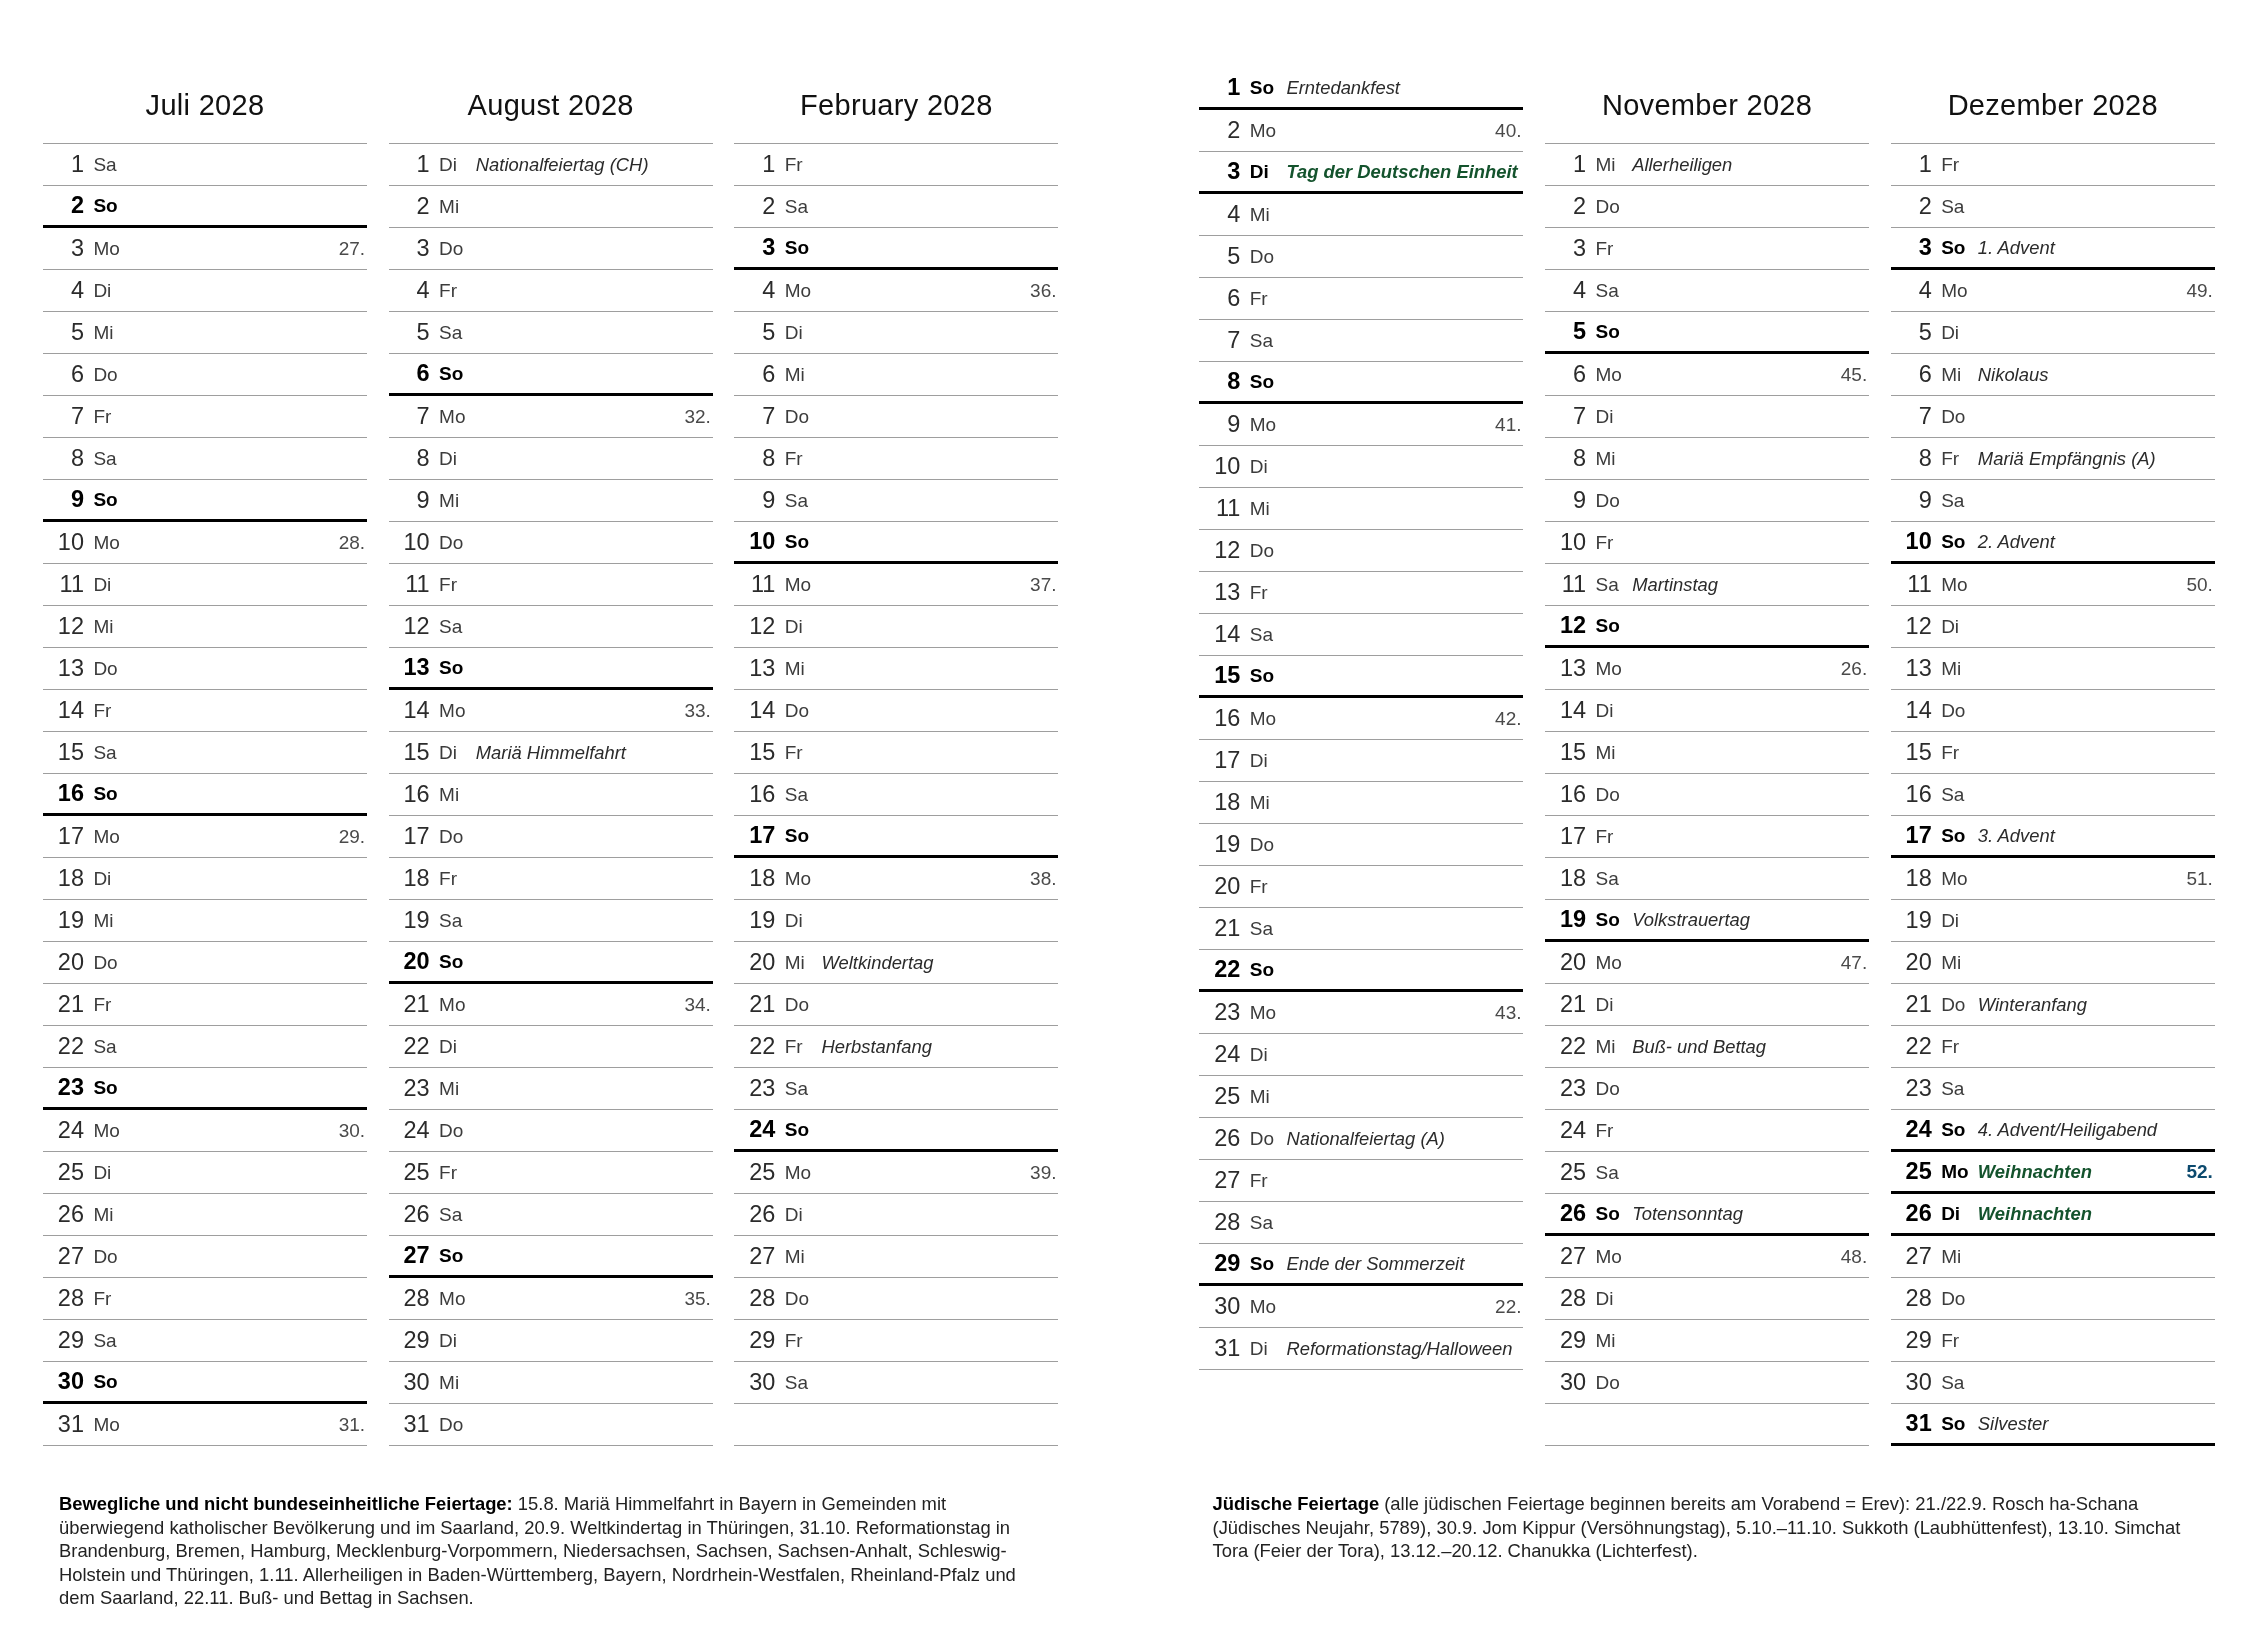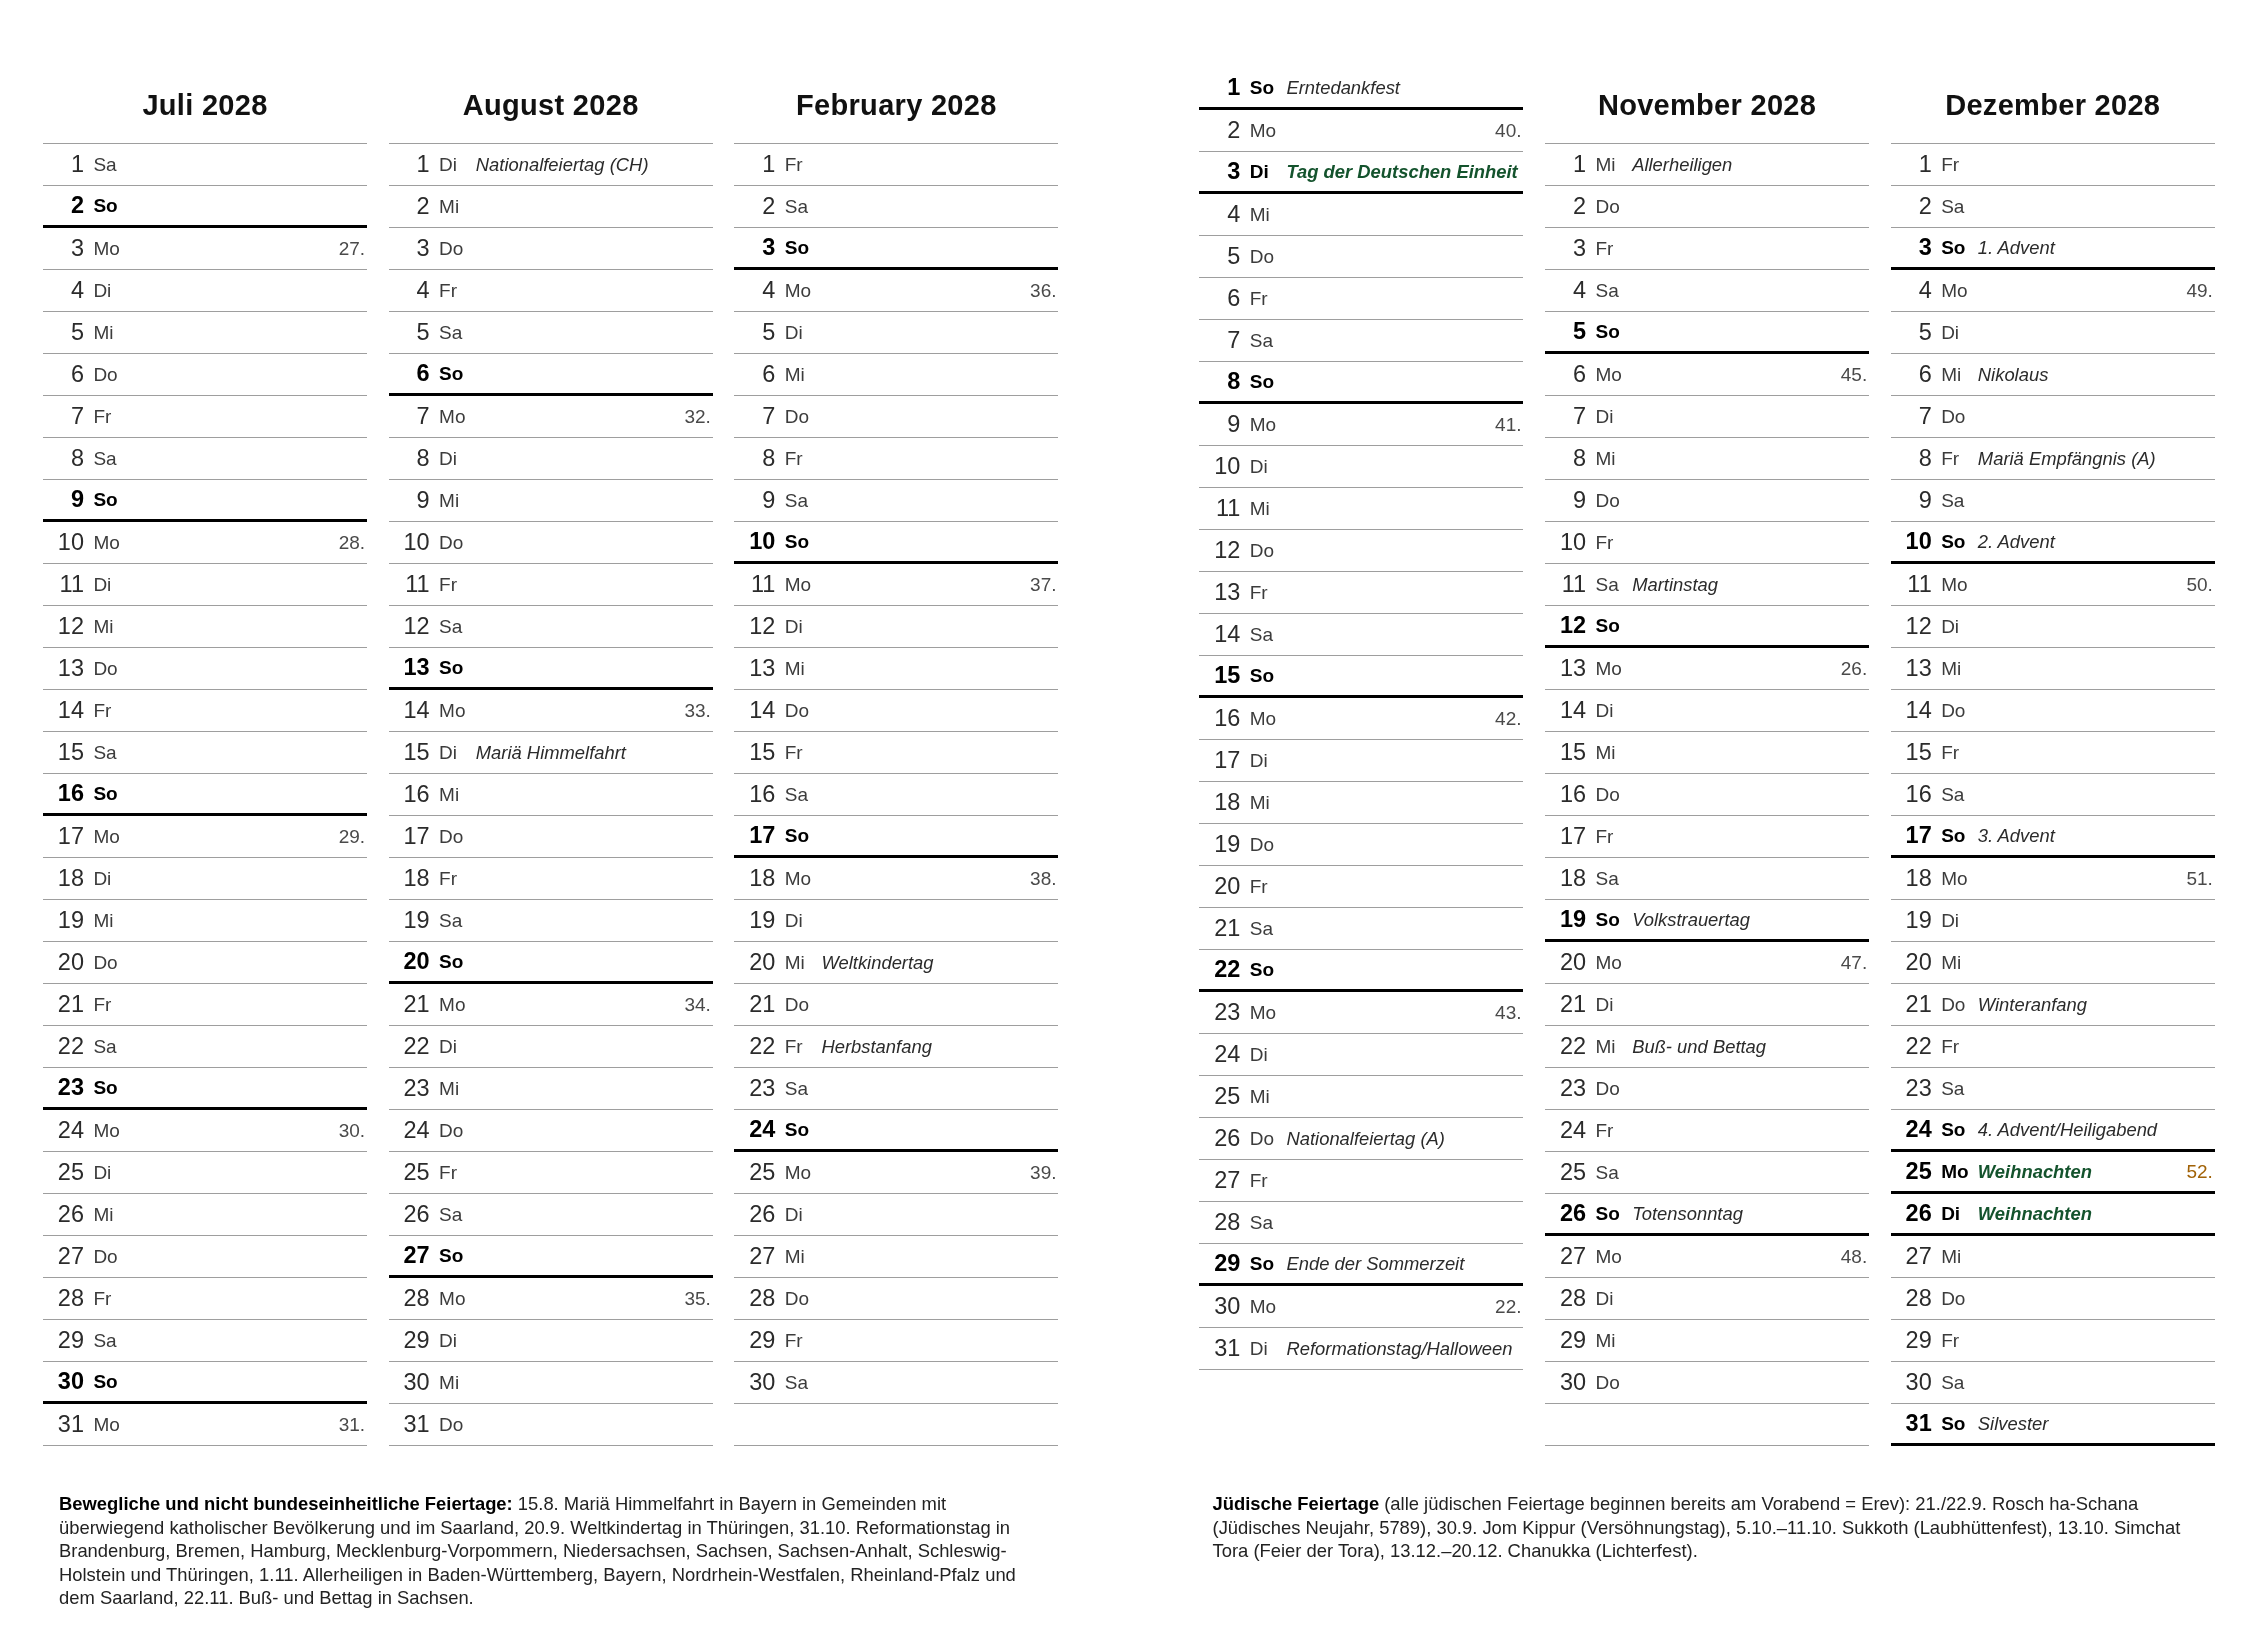--- a/index.html
+++ b/index.html
@@ -9,21 +9,21 @@
     width:2260px; height:1626px; position:relative; overflow:hidden;
     font-family:"Liberation Sans", sans-serif; color:#1a1a1a;
   }
   .grid { position:absolute; top:68px; left:43px; display:flex; }
   .month { flex:0 0 324px; width:324px; }
   .month + .month { margin-left:21.7px; }
   .month.after-gutter { margin-left:141px; }
   .month-title {
     height:76px; border-bottom:1.9px solid #9e9e9e;
     display:flex; align-items:flex-end; justify-content:center;
-    padding-bottom:21px; font-size:29px; font-weight:700; color:#111;
+    padding-bottom:21px; font-size:29px; font-weight:400; color:#111;
     letter-spacing:0.3px; white-space:nowrap;
   }
   .day-row {
     height:42px; display:flex; align-items:center;
     border-bottom:1.9px solid #9e9e9e;
   }
   .day-row.sun, .day-row.hol { border-bottom:3.8px solid #000; }
   .num {
     flex:0 0 41px; width:41px; text-align:right;
     font-size:23.5px; color:#2b2b2b;
@@ -35,21 +35,21 @@
   .sun .num, .sun .wd, .hol .num, .hol .wd { font-weight:700; color:#000; }
   .note {
     margin-left:4.7px; font-size:18.4px; font-style:italic;
     color:#2b2b2b; white-space:nowrap;
   }
   .hol .note { font-weight:700; color:#14532d; }
   .week {
     margin-left:auto; padding-right:1.9px; font-size:19px; color:#4a4a4a;
     white-space:nowrap;
   }
-  .hol .week { font-weight:400; color:#a16207; }
+  .hol .week { font-weight:700; color:#0c4a6e; }
   .footer {
     position:absolute; top:1476px; left:43px; width:2177px;
     display:flex; align-items:flex-start;
     font-size:18.4px; line-height:23.5px; color:#222;
   }
   .footer-left { width:998px; }
   .footer-right { width:1026px; margin-left:158px; }
   .footer b { font-weight:700; color:#000; }
   .footer-para { margin:16px; }
 </style>

